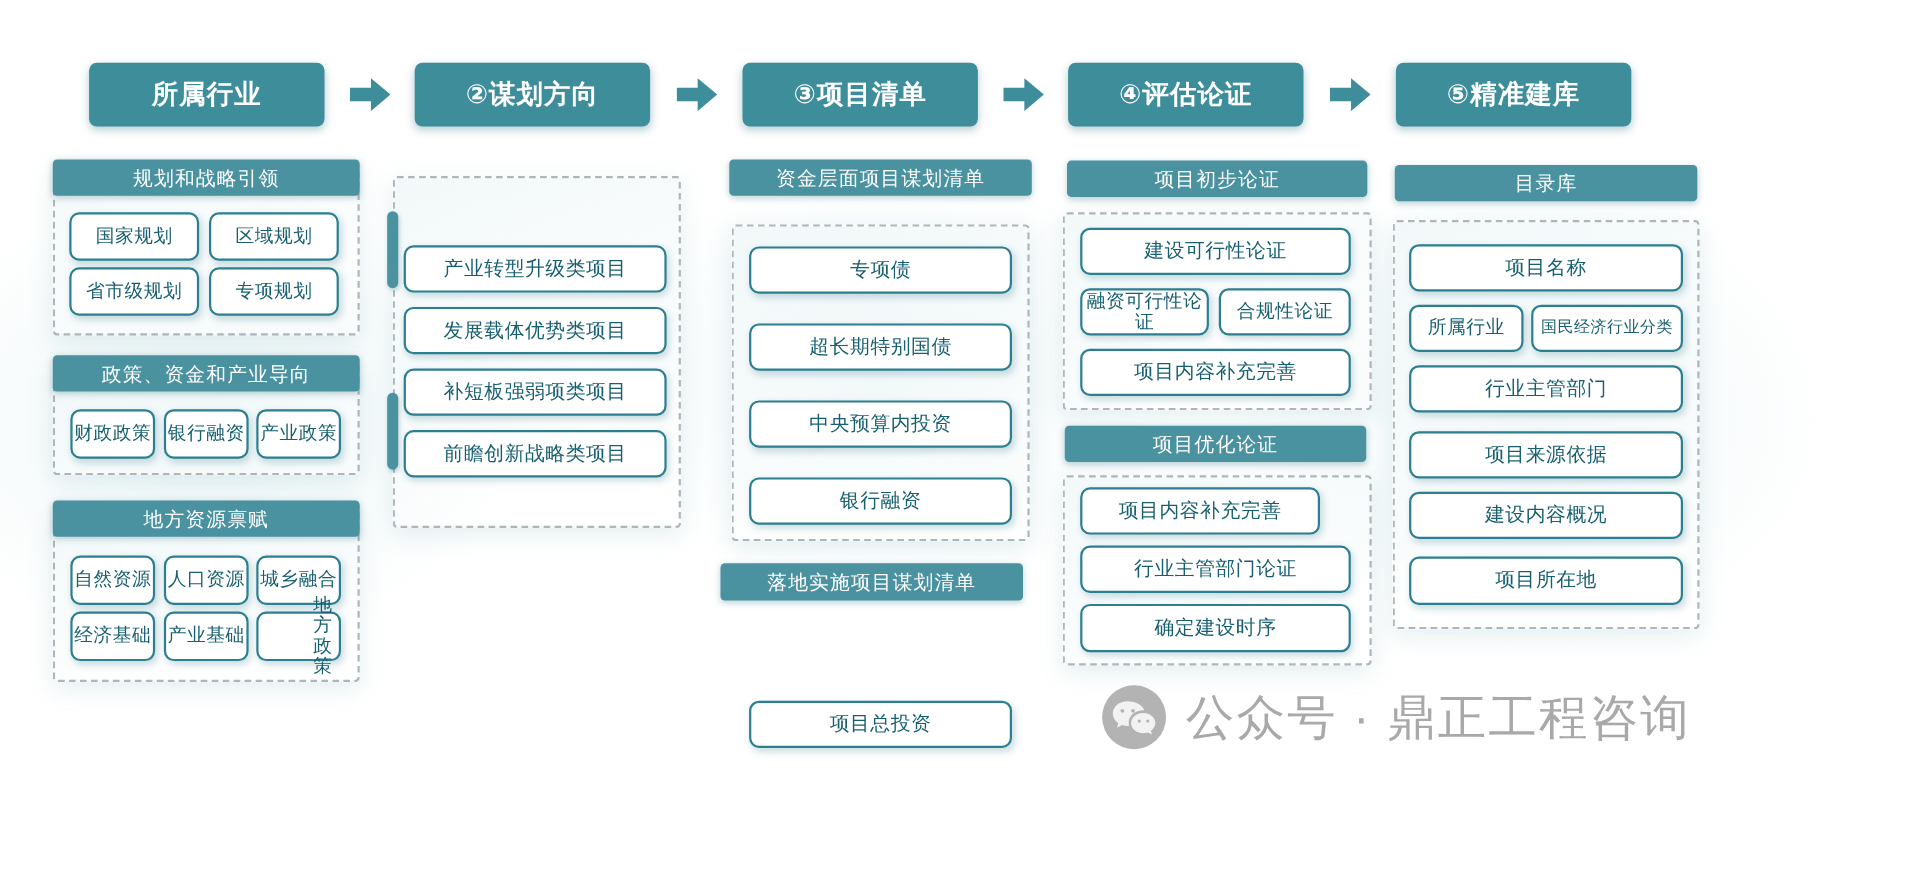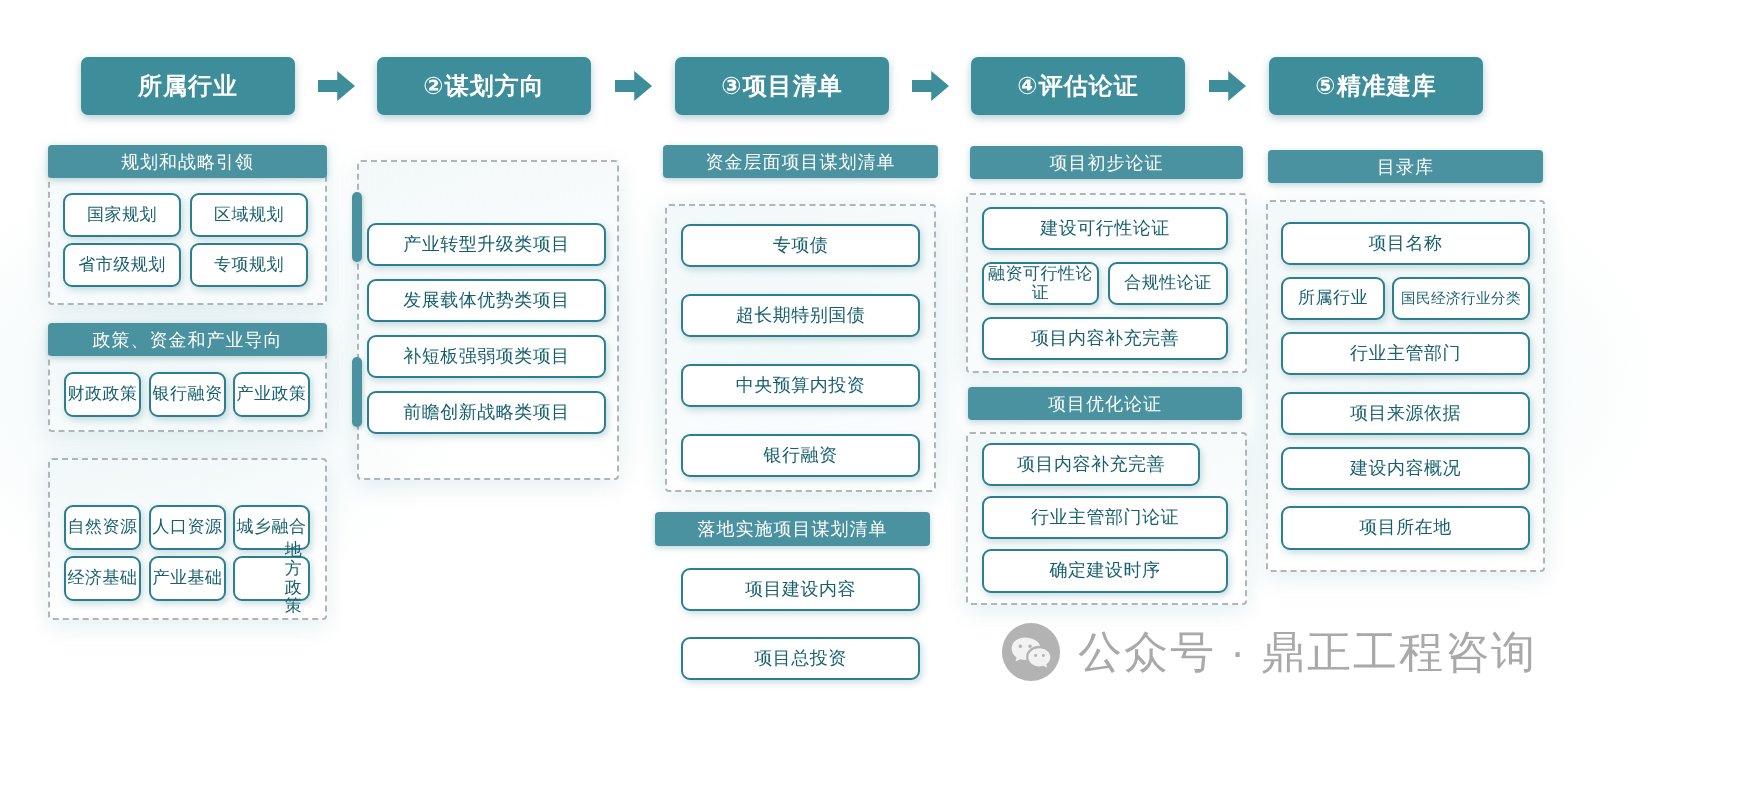--- a/index.html
+++ b/index.html
@@ -83,20 +83,21 @@
   <div class="box small" style="left:63px;  top:243px; width:118px; height:44px;">省市级规划</div>
   <div class="box small" style="left:190px; top:243px; width:118px; height:44px;">专项规划</div>
 
   <div class="dashed" style="left:48px; top:326px; width:279px; height:106px;"></div>
   <div class="ghead" style="left:48px; top:323px; width:279px; height:33px;">政策、资金和产业导向</div>
   <div class="box small" style="left:64px;  top:372px; width:77px; height:45px;">财政政策</div>
   <div class="box small" style="left:149px; top:372px; width:77px; height:45px;">银行融资</div>
   <div class="box small" style="left:233px; top:372px; width:77px; height:45px;">产业政策</div>
 
   <div class="dashed" style="left:48px; top:458px; width:279px; height:162px;"></div>
+  <div class="ghead" style="left:48px; top:455px; width:279px; height:33px;">地方资源禀赋</div>
   <div class="box small" style="left:64px;  top:505px; width:77px; height:45px;">自然资源</div>
   <div class="box small" style="left:149px; top:505px; width:77px; height:45px;">人口资源</div>
   <div class="box small" style="left:233px; top:505px; width:77px; height:45px;">城乡融合</div>
   <div class="box small" style="left:64px;  top:556px; width:77px; height:45px;">经济基础</div>
   <div class="box small" style="left:149px; top:556px; width:77px; height:45px;">产业基础</div>
   <div class="box small" style="left:233px; top:556px; width:77px; height:45px;padding-left:44px;">地方政策</div>
 
   <div class="dashed" style="left:357px; top:160px; width:262px; height:320px;"></div>
   <div class="pill" style="left:352px; top:192px;"></div>
   <div class="pill" style="left:352px; top:357px;"></div>
@@ -105,21 +106,20 @@
   <div class="box" style="left:367px; top:335px; width:239px; height:43px;">补短板强弱项类项目</div>
   <div class="box" style="left:367px; top:391px; width:239px; height:43px;">前瞻创新战略类项目</div>
 
   <div class="ghead" style="left:663px; top:145px; width:275px; height:33px;">资金层面项目谋划清单</div>
   <div class="dashed" style="left:665px; top:204px; width:271px; height:288px;"></div>
   <div class="box" style="left:681px; top:224px; width:239px; height:43px;">专项债</div>
   <div class="box" style="left:681px; top:294px; width:239px; height:43px;">超长期特别国债</div>
   <div class="box" style="left:681px; top:364px; width:239px; height:43px;">中央预算内投资</div>
   <div class="box" style="left:681px; top:434px; width:239px; height:43px;">银行融资</div>
   <div class="ghead" style="left:655px; top:512px; width:275px; height:34px;">落地实施项目谋划清单</div>
-  <div class="box" style="left:681px; top:568px; width:239px; height:43px;">项目建设内容</div>
   <div class="box" style="left:681px; top:637px; width:239px; height:43px;">项目总投资</div>
 
   <div class="ghead" style="left:970px; top:146px; width:273px; height:33px;">项目初步论证</div>
   <div class="dashed" style="left:966px; top:193px; width:281px; height:180px;"></div>
   <div class="box" style="left:982px;  top:207px; width:246px; height:43px;">建设可行性论证</div>
   <div class="box small" style="left:982px;  top:262px; width:117px; height:43px;">融资可行性论证</div>
   <div class="box small" style="left:1108px; top:262px; width:120px; height:43px;">合规性论证</div>
   <div class="box" style="left:982px;  top:317px; width:246px; height:43px;">项目内容补充完善</div>
 
   <div class="ghead" style="left:968px; top:387px; width:274px; height:33px;">项目优化论证</div>

